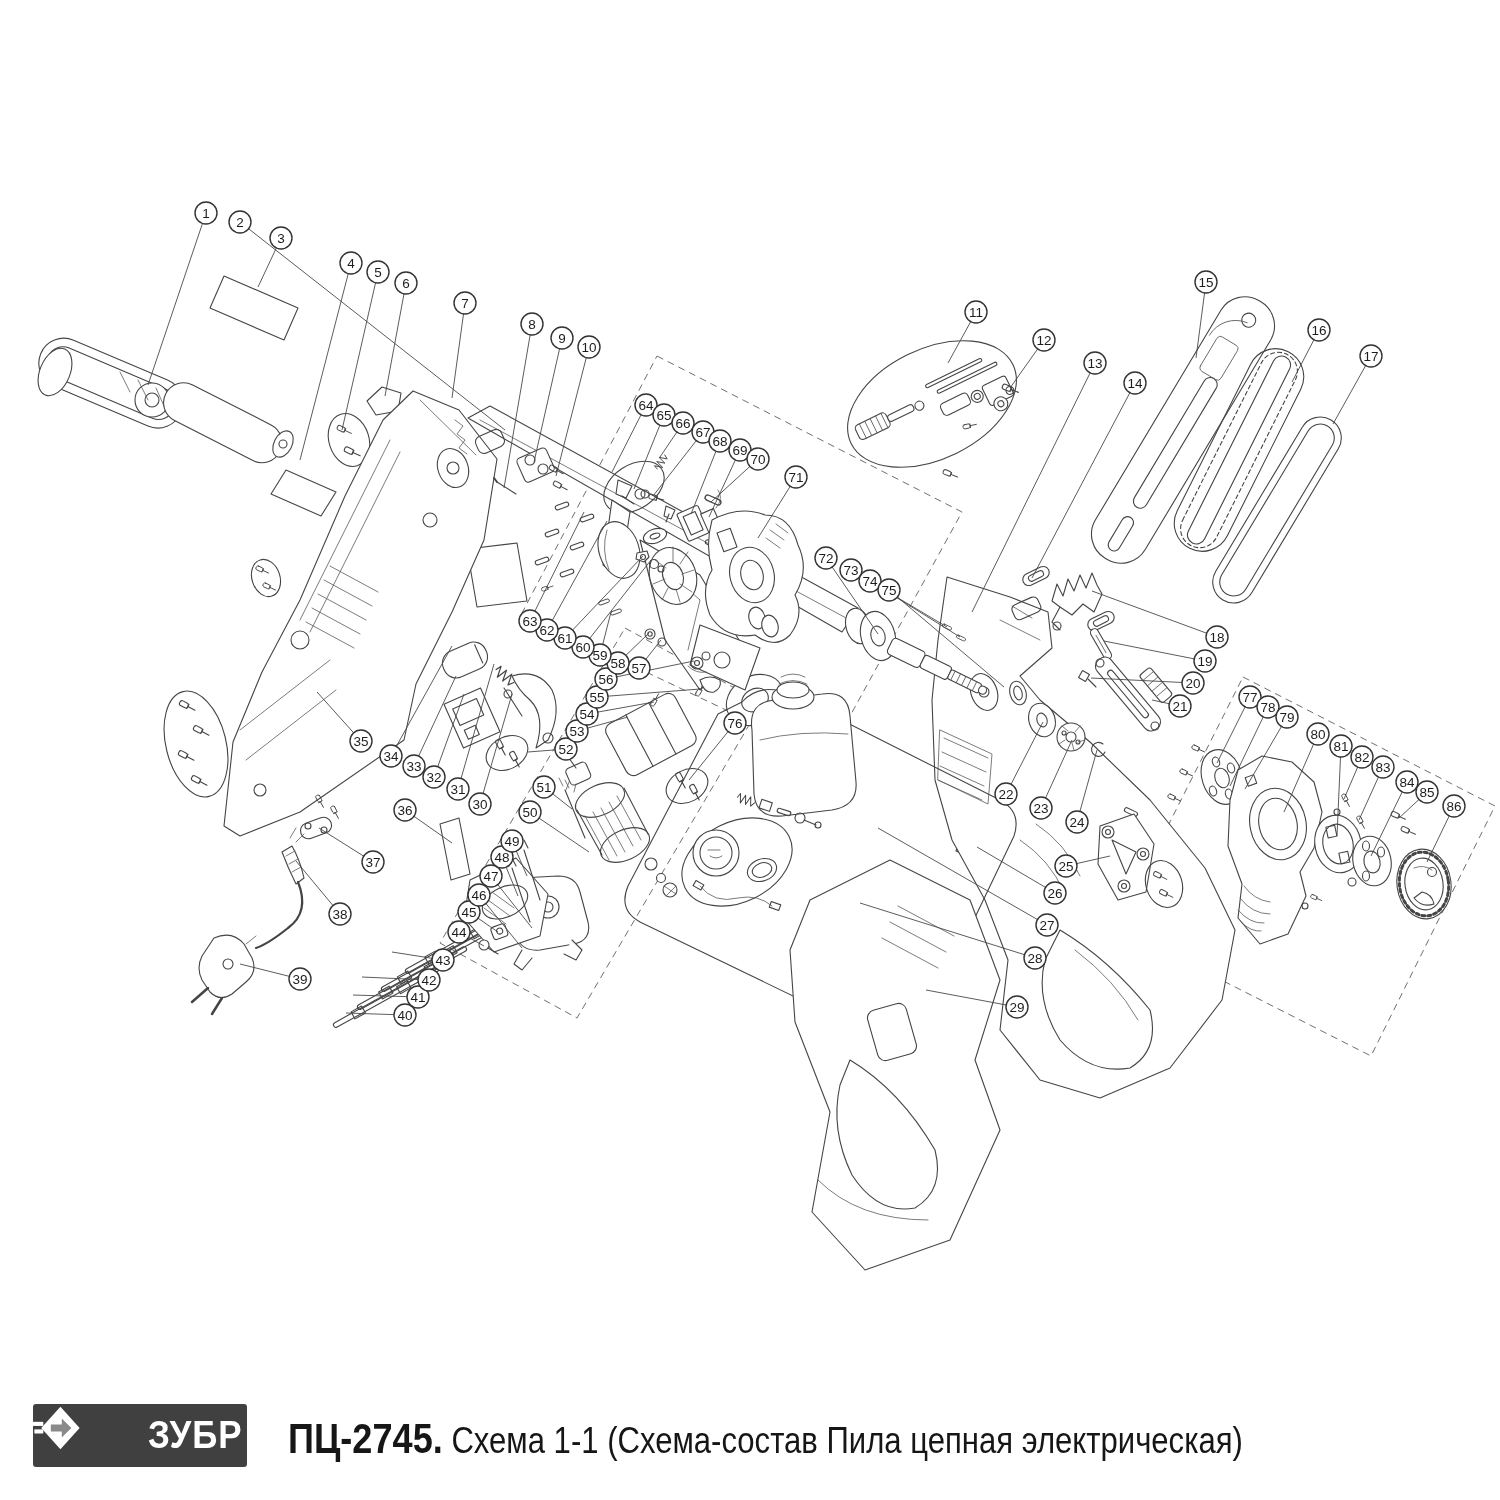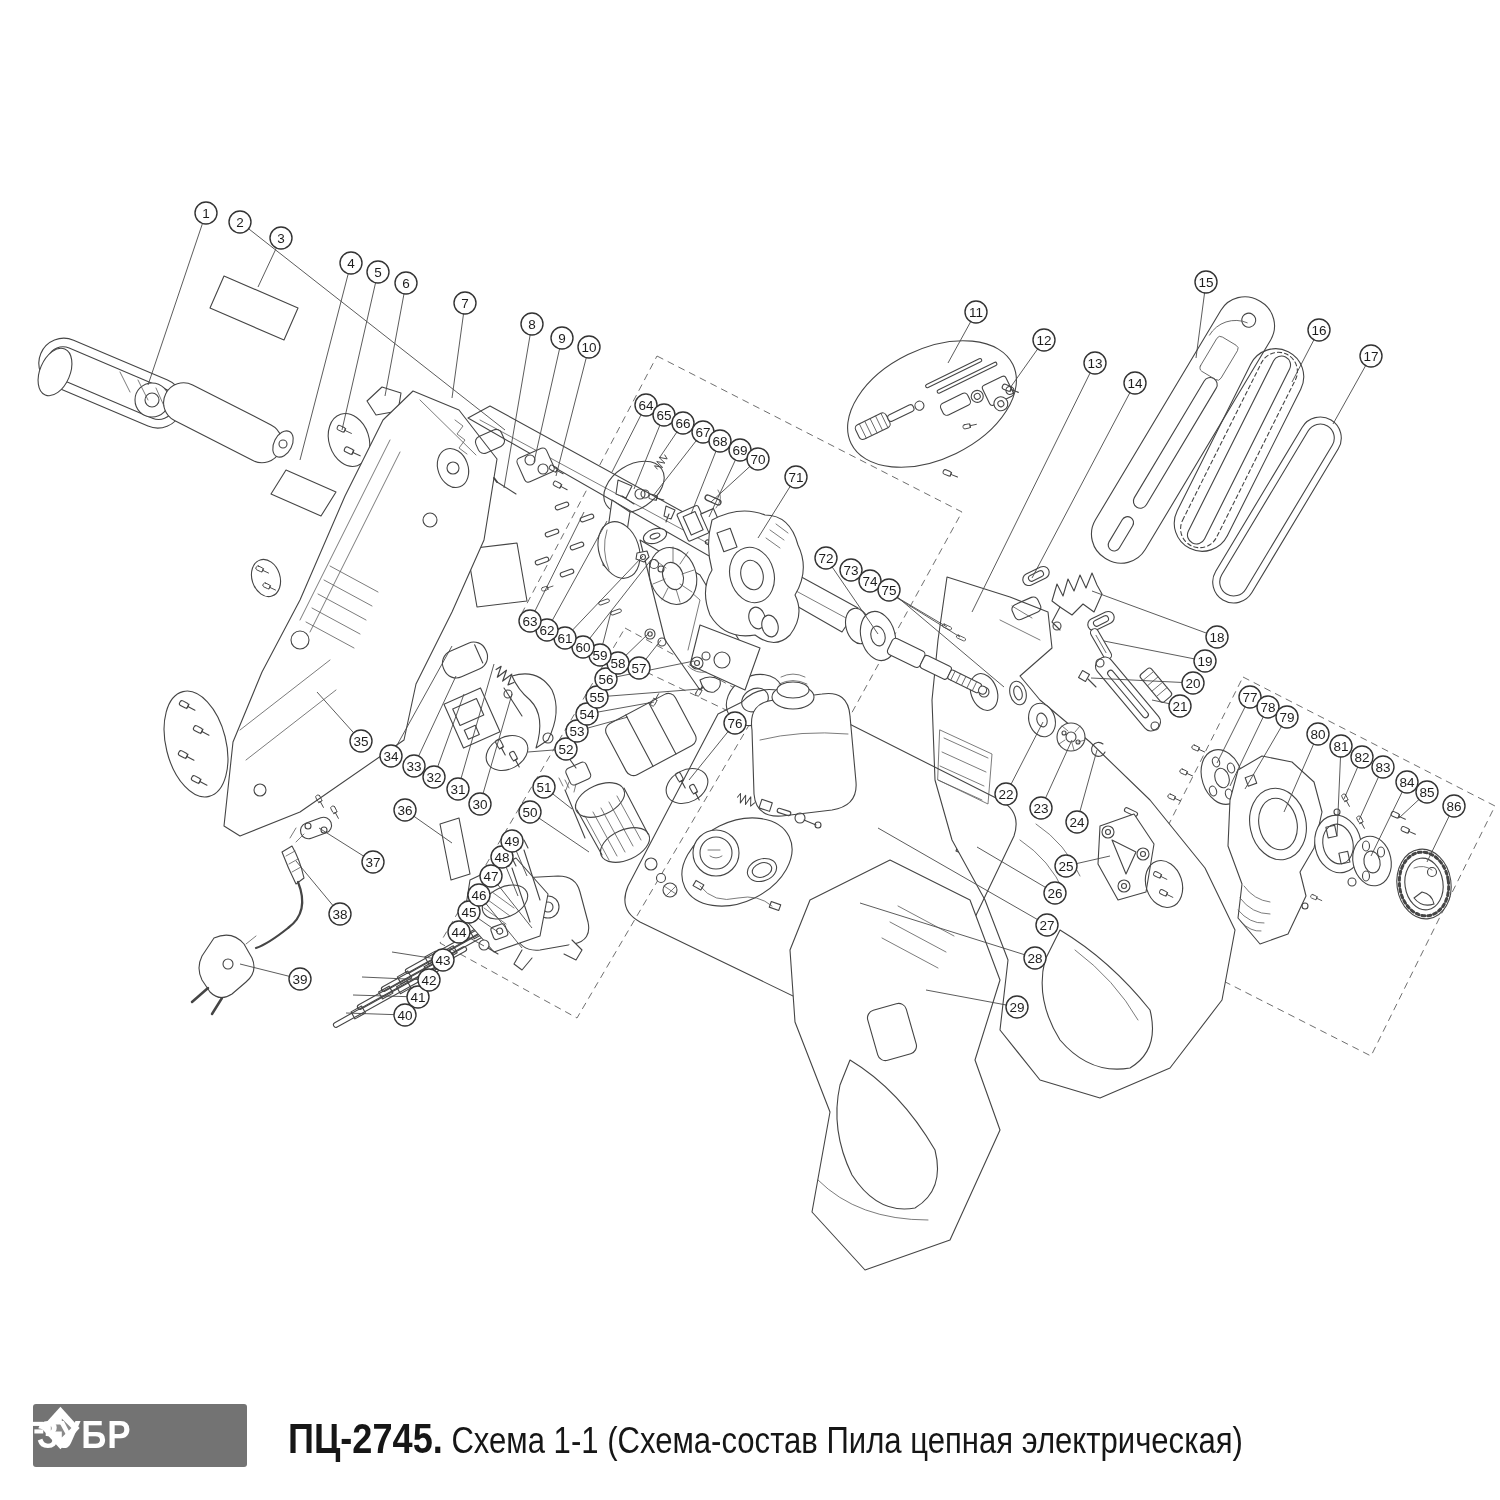--- a/index.html
+++ b/index.html
@@ -11,22 +11,22 @@
   .pw{stroke:#454545;stroke-width:1.1;fill:#ffffff;stroke-linejoin:round;}
   .thin{stroke:#5a5a5a;stroke-width:0.8;fill:none;}
   .dash{stroke:#5f5f5f;stroke-width:0.9;fill:none;stroke-dasharray:7 5;}
   .leader{stroke:#4a4a4a;stroke-width:0.9;}
   .bubble{fill:#ffffff;stroke:#333333;stroke-width:1.4;}
   .bubble-num{fill:#1d1d1d;font-size:13.5px;font-family:"Liberation Sans",sans-serif;
               text-anchor:middle;dominant-baseline:central;}
   .knurl{stroke:#454545;stroke-width:3;fill:none;stroke-dasharray:3 3;}
   
   .footer-logo{position:absolute;left:33px;top:1404px;width:214px;height:63px;
-               background:#737373;border-radius:3px;display:flex;align-items:center;
-               justify-content:flex-start;gap:8px;}
+               background:#404040;border-radius:3px;display:flex;align-items:center;
+               justify-content:flex-end;gap:8px;}
   .footer-logo .brand{color:#fff;font-weight:bold;font-size:38px;letter-spacing:1px;
                font-family:"Liberation Sans",sans-serif;transform:scaleX(.92);}
   .footer-title{position:absolute;left:288px;top:1414px;white-space:nowrap;color:#161616;
                transform:scaleX(.84);transform-origin:left center;}
   .footer-title .model{font-weight:bold;font-size:43px;}
   .footer-title .caption{font-weight:400;font-size:37px;}
 </style>
 </head>
 <body>
 

